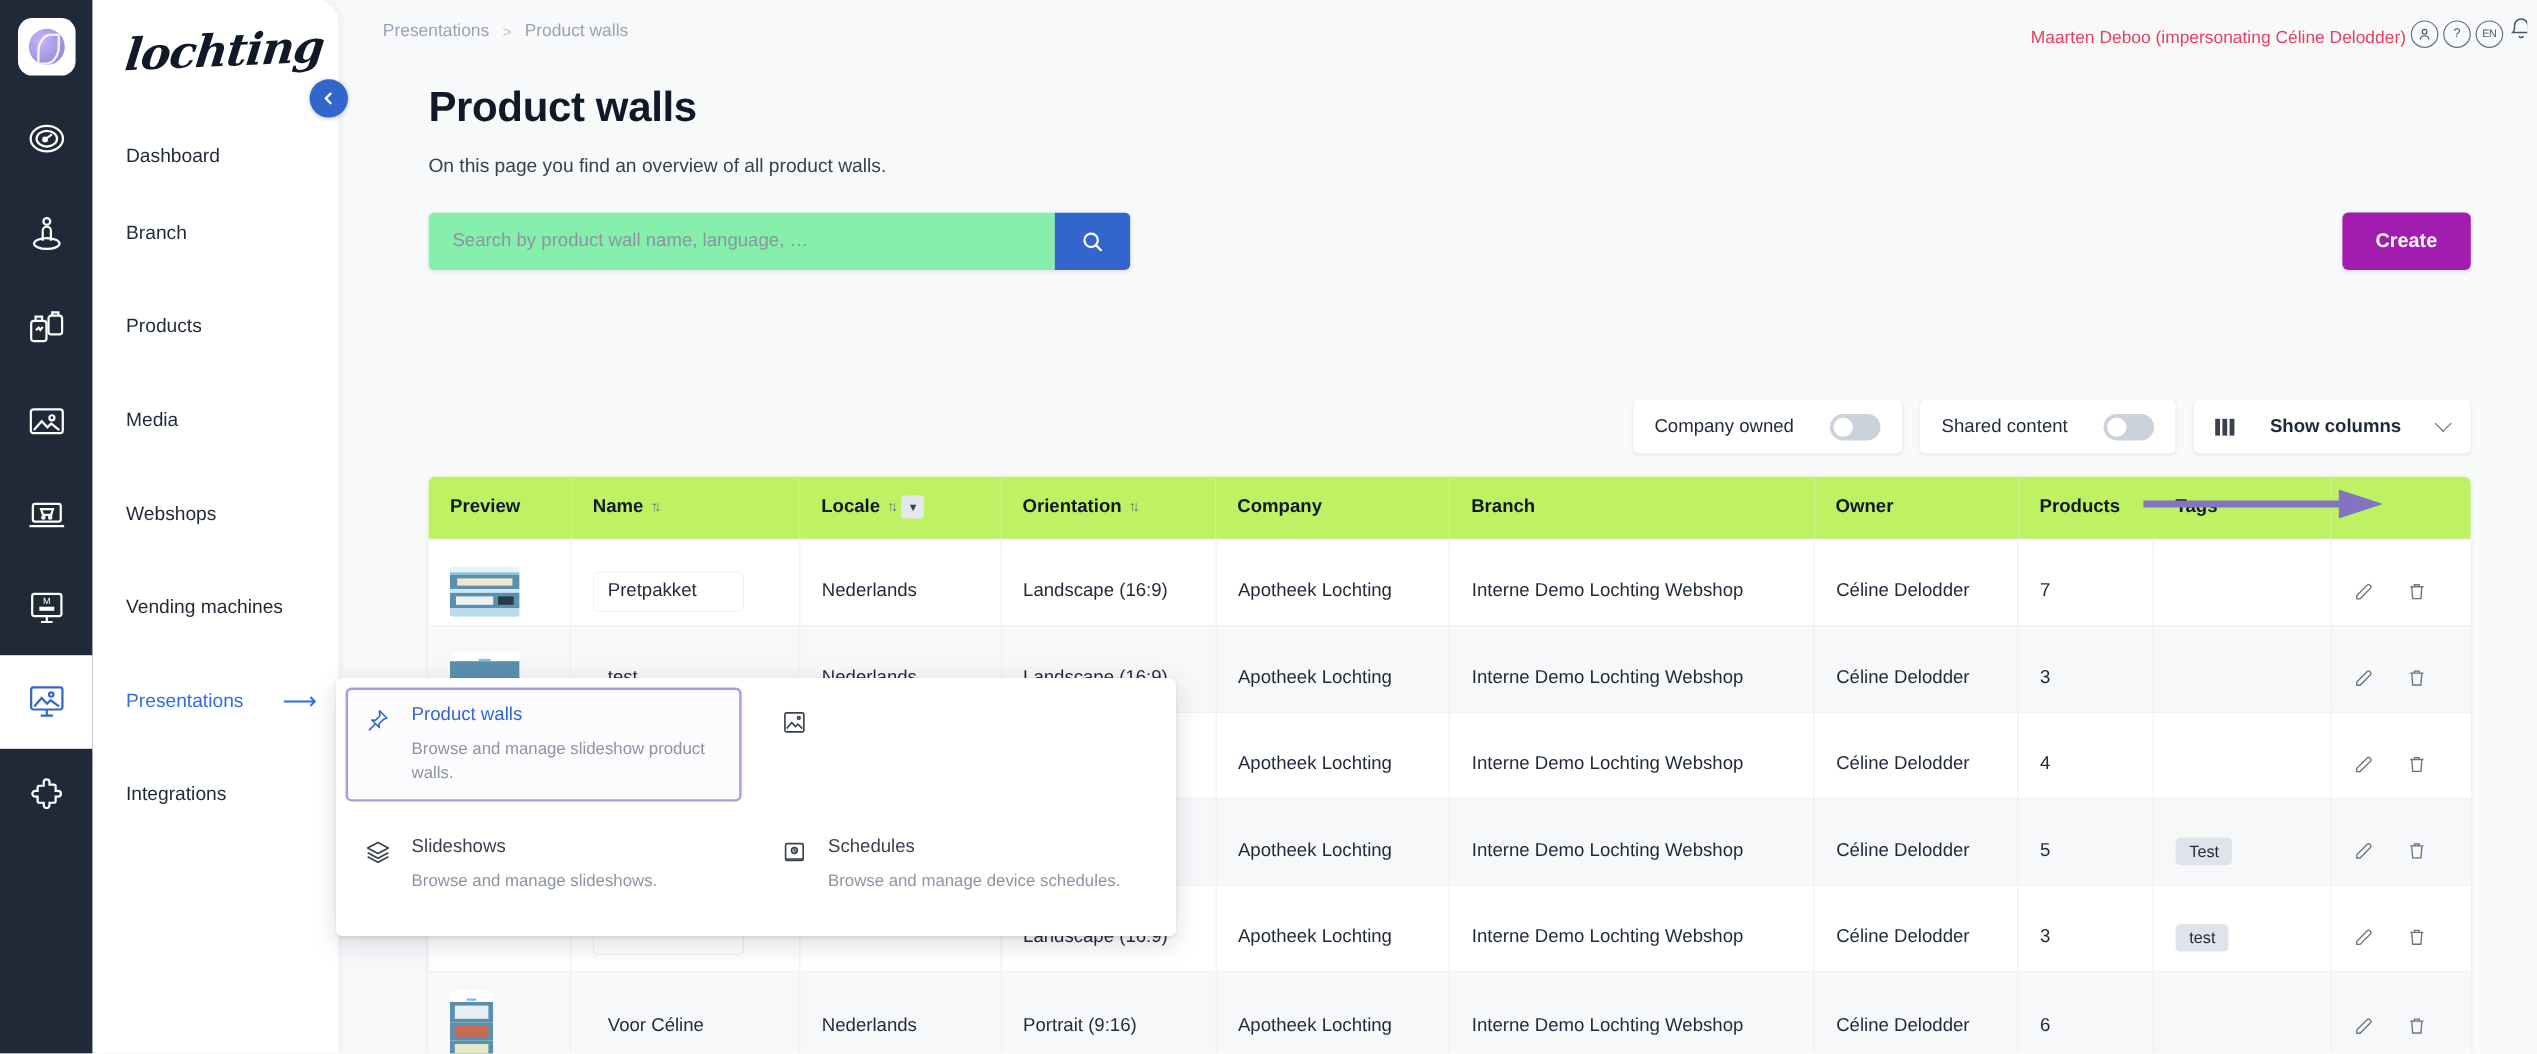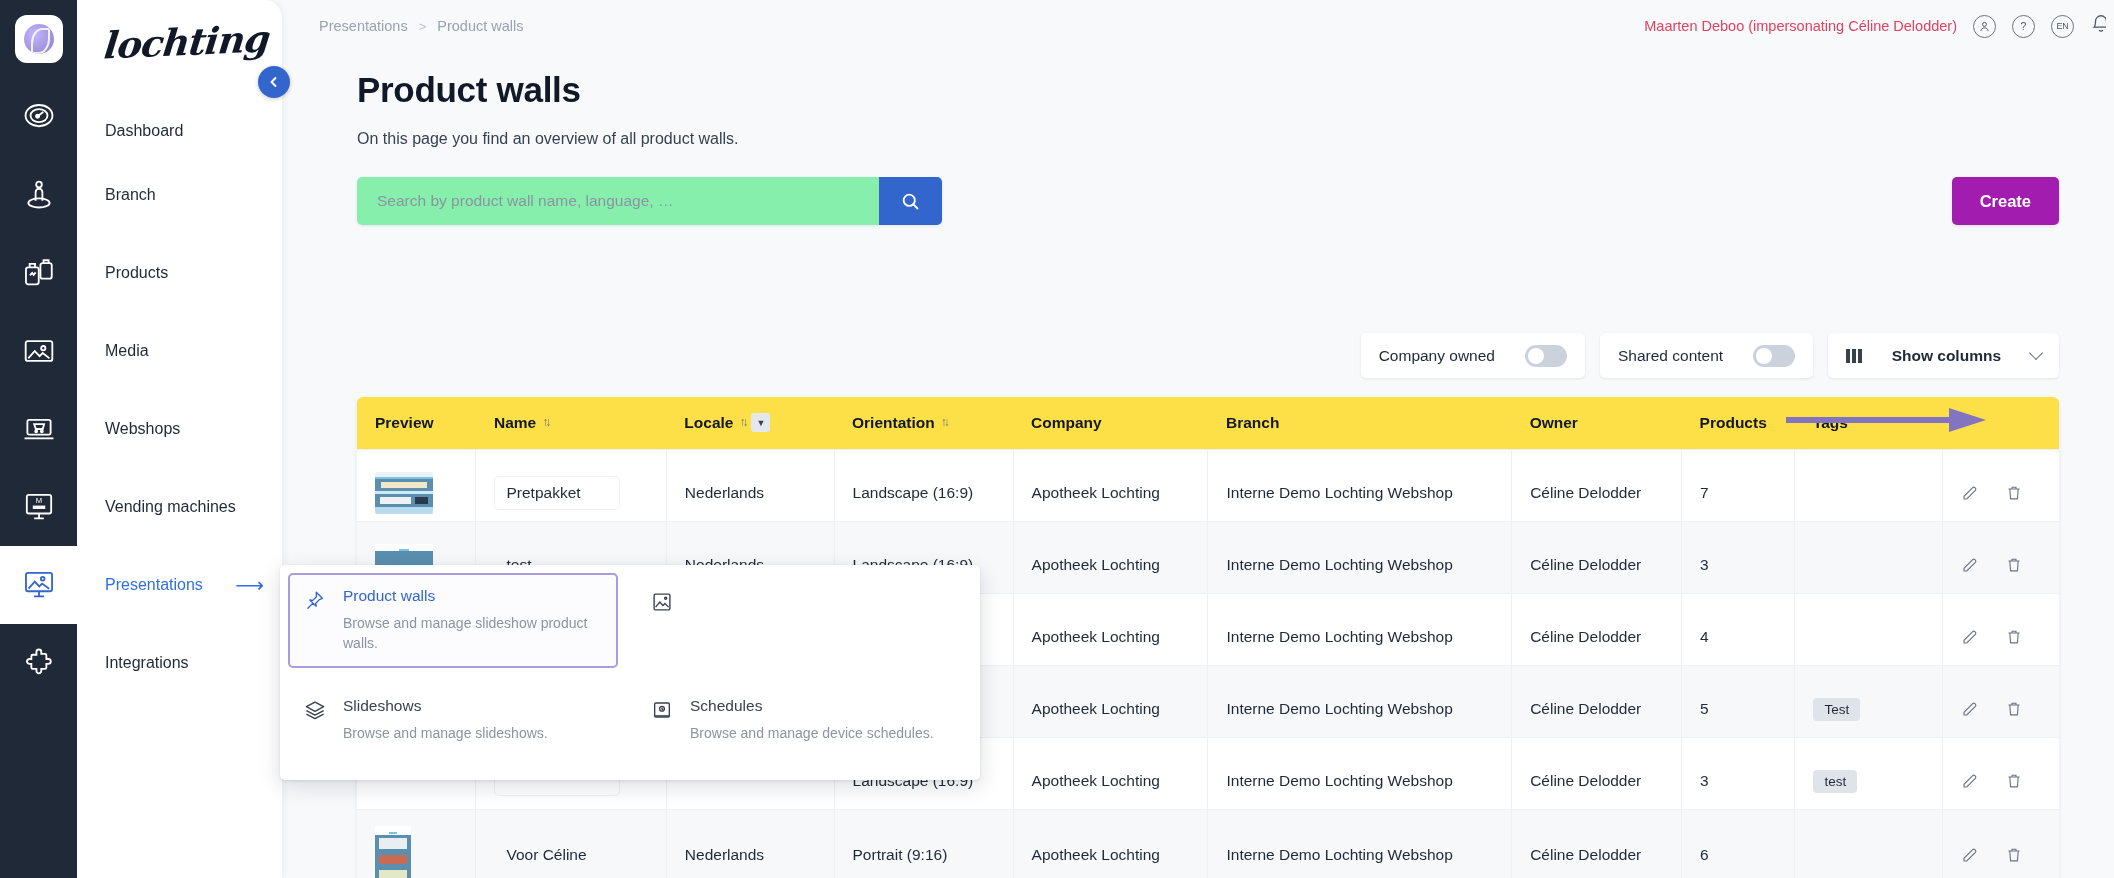--- a/index.html
+++ b/index.html
@@ -92,22 +92,22 @@
     z-index: 30;
   }
   #breadcrumb {
     display: flex; align-items: center; gap: 11px;
     margin-left: 37px;
     font-size: 14.5px; color: #9aa3b0;
   }
   #breadcrumb .crumb { cursor: pointer; }
   #breadcrumb .sep { color: #b8bfca; font-size: 13px; }
   #topbar-right {
-    margin-left: auto; display: flex; align-items: center;
-    gap: 16px; padding-right: 8px;
+    margin-left: auto; display: flex; align-items: flex-end;
+    gap: 4px; padding-right: 8px;
   }
   #impersonation-label {
     font-size: 14.5px; color: #e4405f; white-space: nowrap;
   }
   .circle-icon {
     width: 23px; height: 23px; border-radius: 50%;
     border: 1.4px solid #6b7280;
     display: flex; align-items: center; justify-content: center;
     color: #4b5563; font-size: 10.5px; cursor: pointer;
     flex: none;
@@ -192,21 +192,21 @@
     background: #ffffff;
     border-radius: 6px 6px 0 0;
     box-shadow: 0 1px 4px rgba(17,24,39,.08);
     overflow: hidden;
   }
   table { border-collapse: collapse; width: 1702px; table-layout: fixed; }
   thead th {
     height: 52px; text-align: left;
     font-size: 15.5px; font-weight: 700; color: #111827;
     padding: 0 0 0 18px;
-    background: #fde047;
+    background: #bef264;
     border-bottom: 1px solid #edf0f4;
     white-space: nowrap;
   }
   .th-inner { display: flex; align-items: center; gap: 6px; }
   .sort-ic {
     font-size: 12px; color: #6b7280; letter-spacing: -3px;
     position: relative; top: -1px;
   }
   .filter-ic {
     width: 19px; height: 19px; border-radius: 3px;

